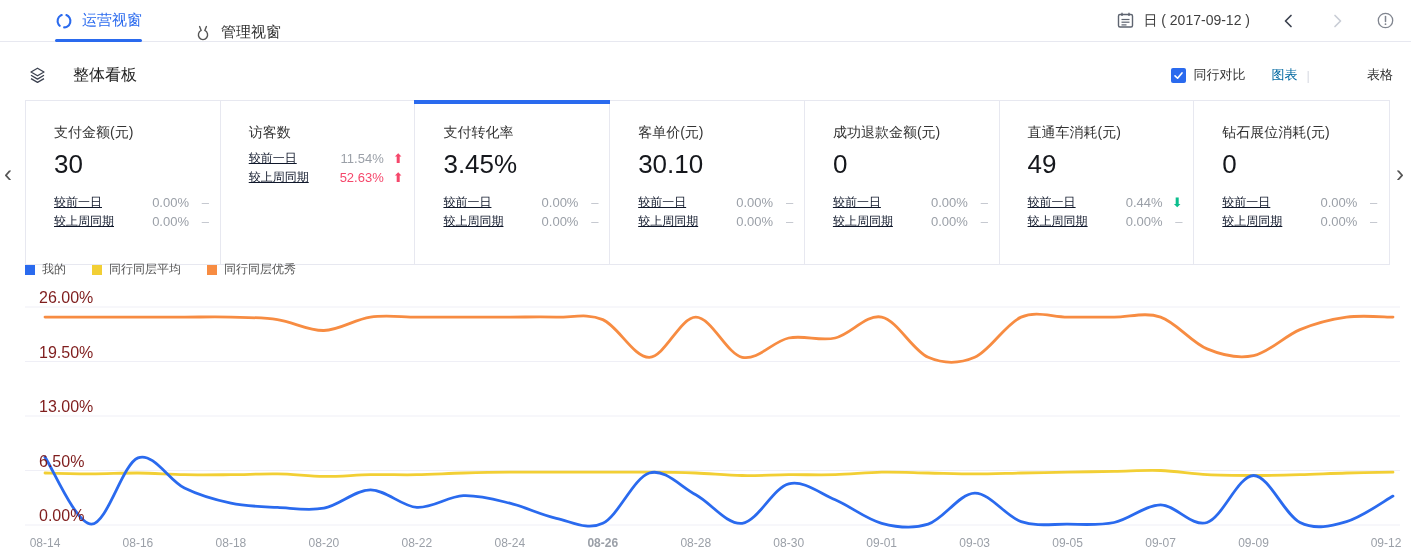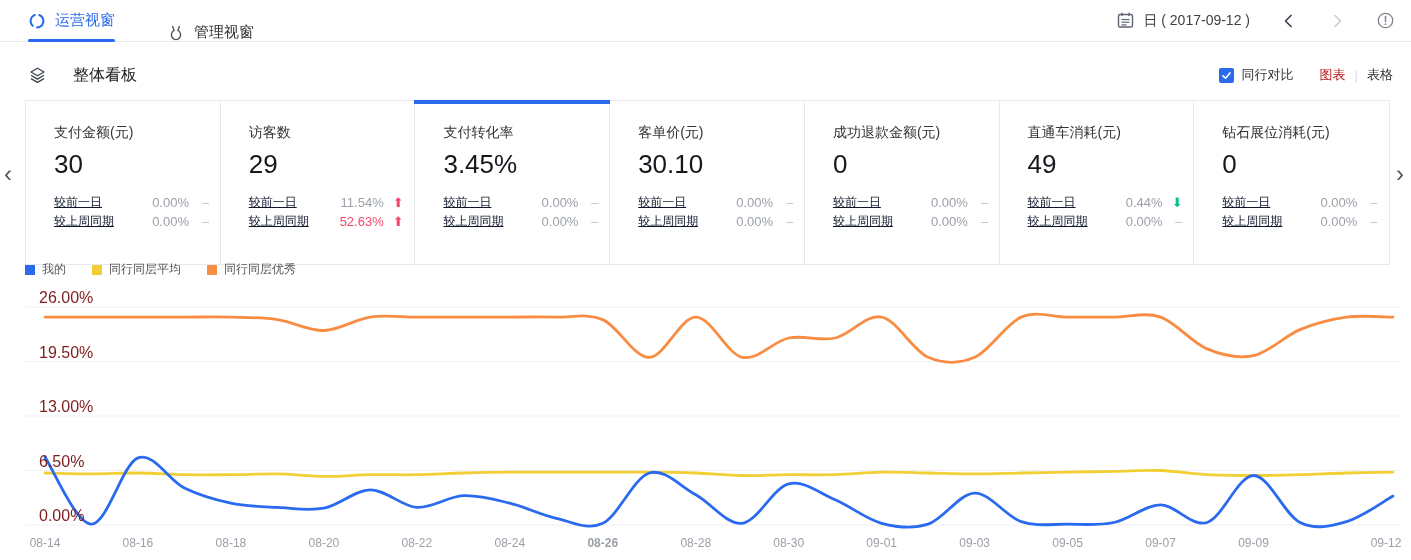--- a/index.html
+++ b/index.html
@@ -2,42 +2,42 @@
 <html><head>
 <meta charset="utf-8">
 <style>
   html,body{margin:0;padding:0;}
   body{
     width:1411px;height:560px;position:relative;overflow:hidden;background:#fff;
     font-family:"Liberation Sans","DejaVu Sans",sans-serif;color:#333;
   }
   
   .topbar{position:absolute;top:0;left:0;width:1411px;height:42px;border-bottom:1px solid #E7E8F0;
-    display:flex;align-items:center;background:#fff;box-sizing:border-box;}
+    display:flex;align-items:center;background:#fff;box-sizing:border-box;padding-left:27px;}
   .tab{display:flex;align-items:center;gap:9px;height:42px;position:relative;font-size:15px;color:#333;cursor:pointer;}
   .tab-op{margin-left:28px;}
   .tab-mg{margin-left:52px;margin-top:24px;}
   .tab.active{color:#2A6AEE;}
   .tab.active::after{content:"";position:absolute;left:0;right:0;bottom:0;height:3px;background:#2A6AEE;border-radius:2px;}
   .topbar-right{margin-left:auto;display:flex;align-items:center;margin-right:16px;}
   .date-group{display:flex;align-items:center;gap:8px;cursor:pointer;}
   .date-text{font-size:14px;color:#404040;}
   .nav-arrow{margin-left:30px;display:flex;align-items:center;cursor:pointer;}
   .info-btn{margin-left:30px;display:flex;align-items:center;cursor:pointer;}
   
   .board-header{position:absolute;top:58px;left:0;width:1411px;height:34px;display:flex;align-items:center;}
   .board-title-group{display:flex;align-items:center;gap:26px;margin-left:28px;}
   .board-title{font-size:16px;color:#222;}
   .board-controls{margin-left:auto;display:flex;align-items:center;margin-right:18px;}
   .checkbox{width:15px;height:15px;background:#2A6AEE;border-radius:2px;display:inline-flex;align-items:center;justify-content:center;cursor:pointer;}
   .checkbox-label{font-size:13px;color:#333;margin-left:8px;cursor:pointer;}
   .view-toggle{display:flex;align-items:center;margin-left:26px;font-size:13px;}
-  .view-chart{color:#b91c1c;cursor:pointer;}
+  .view-chart{color:#0369a1;cursor:pointer;}
   .view-sep{color:#D9DBE3;margin:0 9px;}
-  .view-table{color:#333;cursor:pointer;}
+  .view-table{color:#333;cursor:pointer;margin-left:48px;}
   
   .cards{position:absolute;top:100px;left:25px;width:1365px;height:165px;border:1px solid #E7E8F0;
     display:flex;box-sizing:border-box;background:#fff;}
   .card{width:195px;box-sizing:border-box;border-right:1px solid #E7E8F0;padding:23px 0 0 28px;position:relative;cursor:pointer;}
   .card:last-child{border-right:none;}
   .card.active::before{content:"";position:absolute;top:-1px;left:-1px;right:-1px;height:4px;background:#2A6AEE;}
   .card-title{font-size:14px;color:#333;margin-bottom:7px;}
   .card-value{font-size:26px;color:#15171C;margin-bottom:13px;}
   .crow{display:flex;align-items:center;width:155px;line-height:19px;}
   .crow-label{flex:1;font-size:12px;color:#0f172a;text-decoration:underline;}
@@ -151,21 +151,20 @@
         <span class="crow-trend trend-flat">–</span>
       </div>
       <div class="crow">
         <span class="crow-label">较上周同期</span>
         <span class="crow-val">0.00%</span>
         <span class="crow-trend trend-flat">–</span>
       </div>
     </div>
     <div class="card">
       <div class="card-title">访客数</div>
-      <div class="card-value">29</div>
       <div class="crow">
         <span class="crow-label">较前一日</span>
         <span class="crow-val">11.54%</span>
         <span class="crow-trend trend-up">⬆</span>
       </div>
       <div class="crow">
         <span class="crow-label">较上周同期</span>
         <span class="crow-val highlight">52.63%</span>
         <span class="crow-trend trend-up">⬆</span>
       </div>

